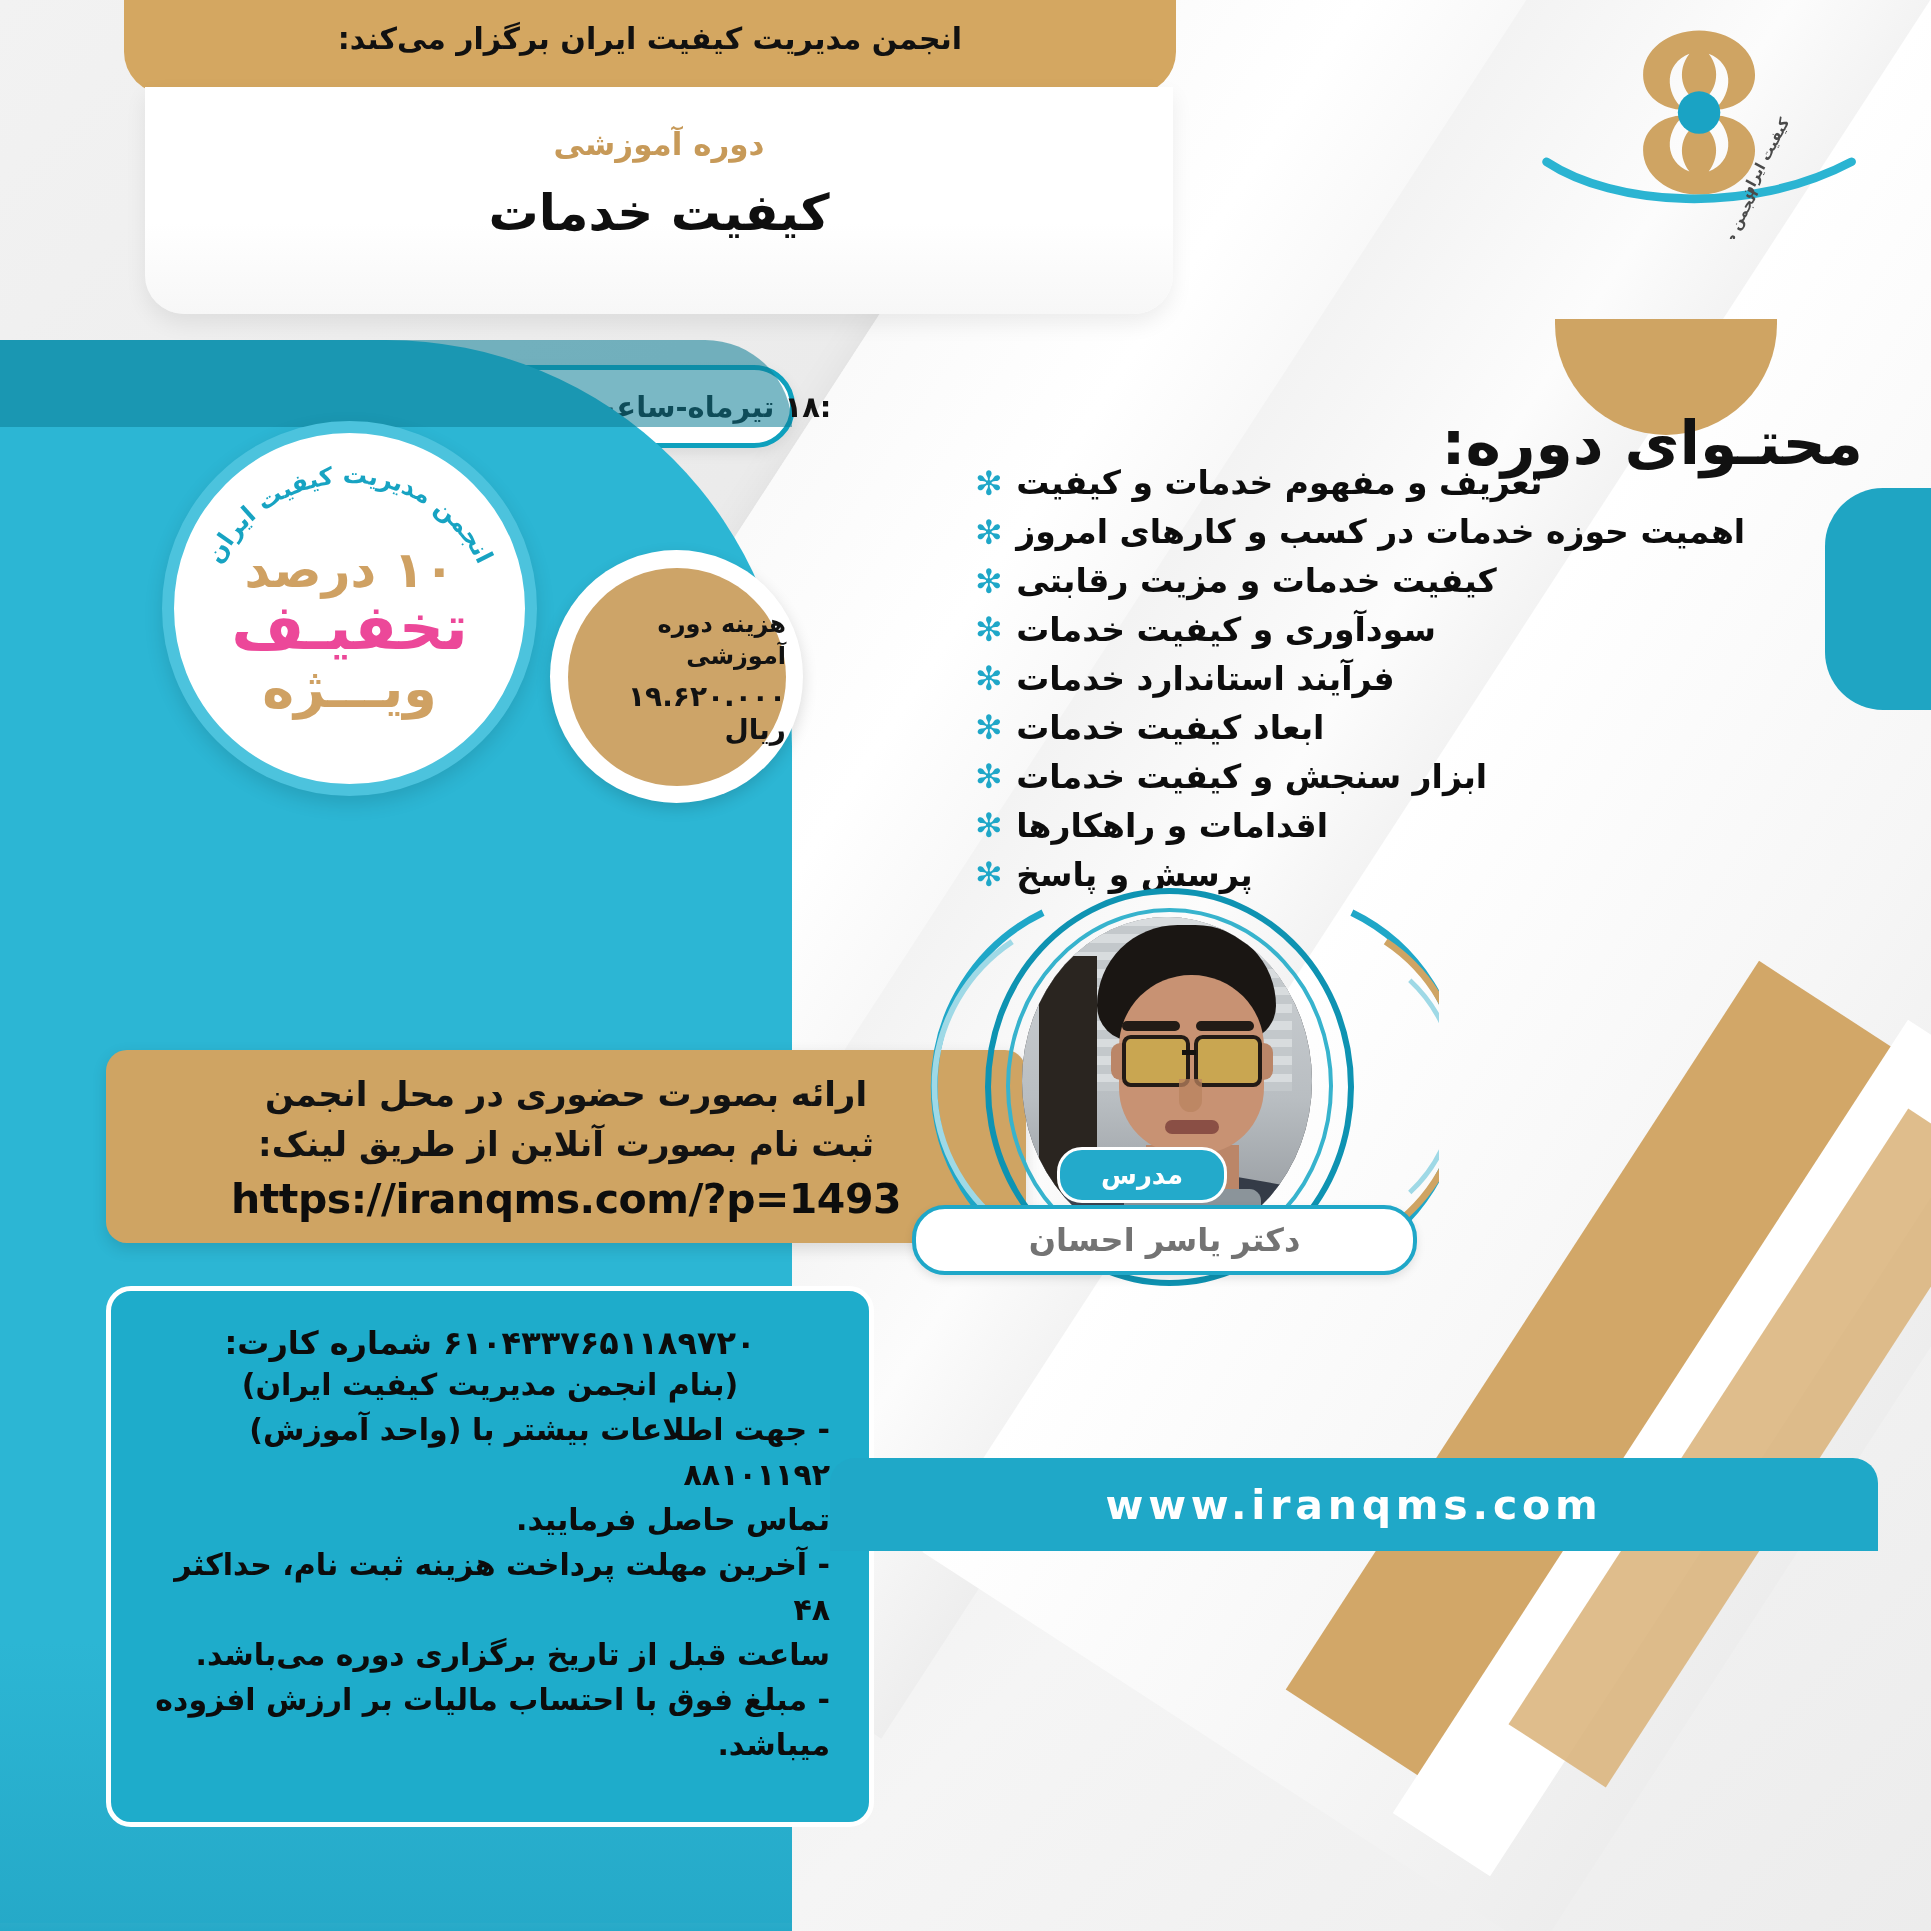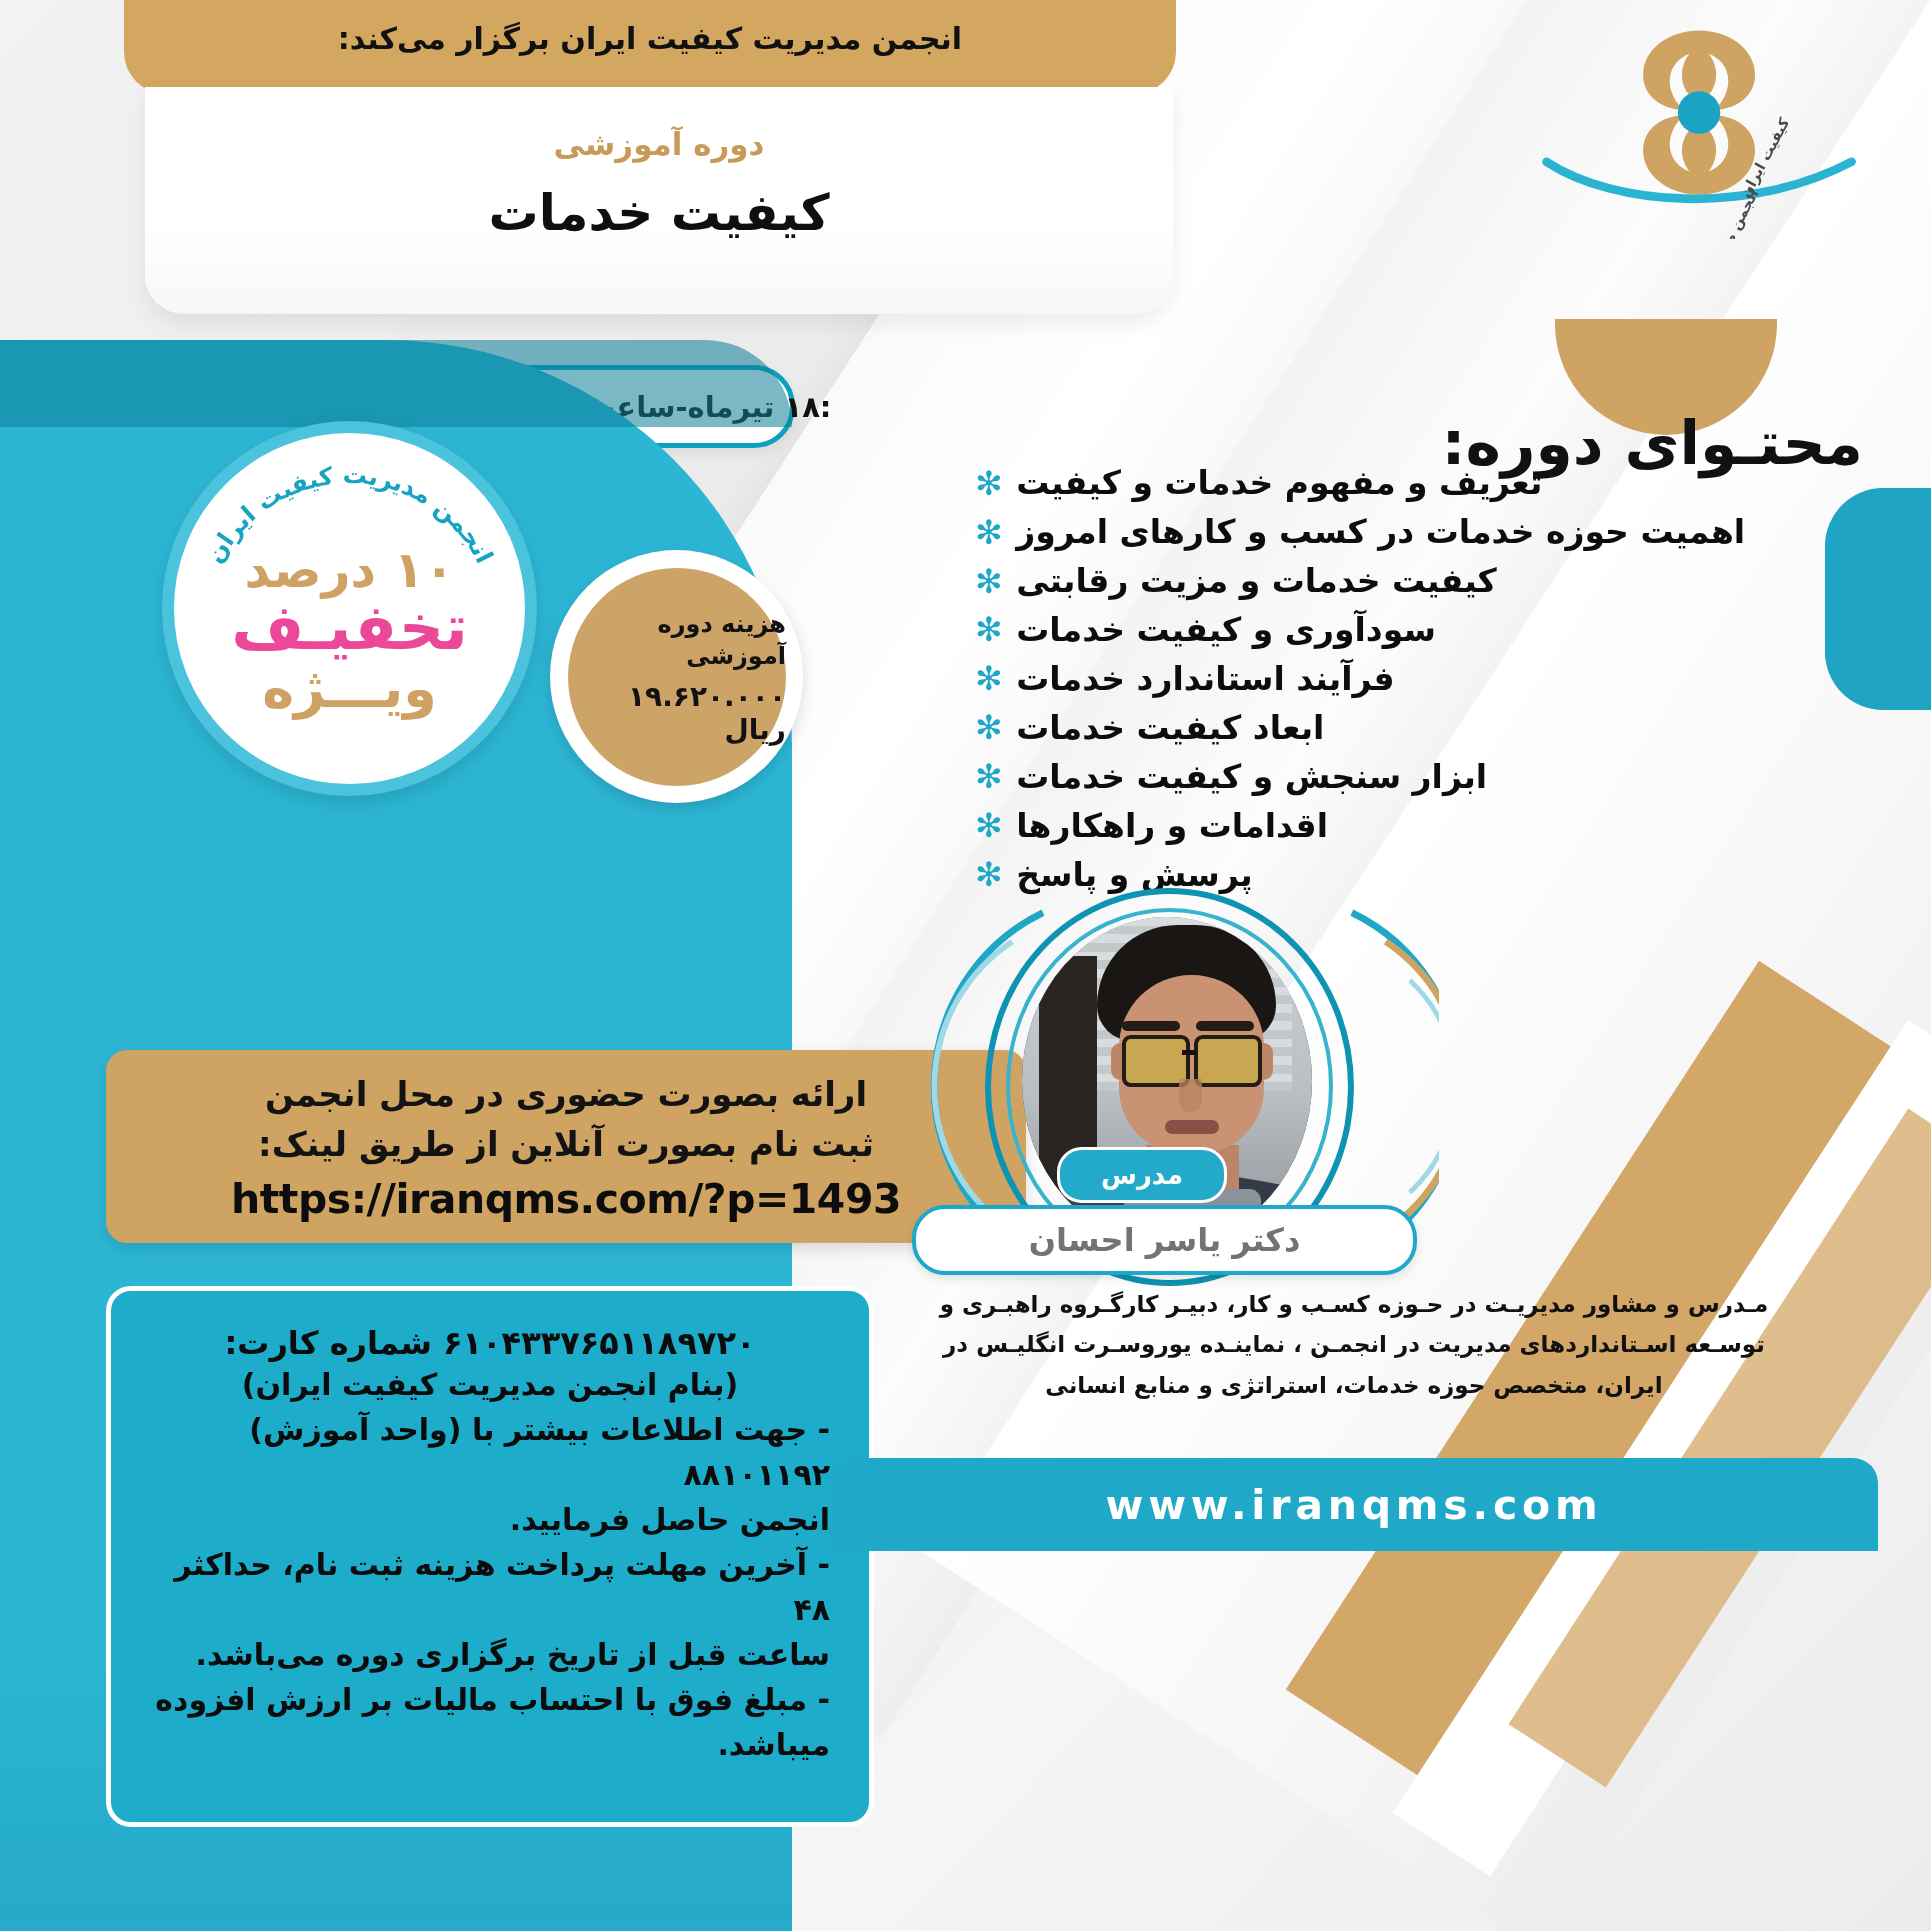--- a/index.html
+++ b/index.html
@@ -319,21 +319,21 @@
     <div class="reg-url">https://iranqms.com/?p=1493</div>
   </div>
 
   <div class="info-box">
     <div class="info-card-no">
       <span>۶۱۰۴۳۳۷۶۵۱۱۸۹۷۲۰</span>
       <span>شماره کارت:</span>
     </div>
     <div class="info-line">(بنام انجمن مدیریت کیفیت ایران)</div>
     <div class="info-line right">- جهت اطلاعات بیشتر با (واحد آموزش) ۸۸۱۰۱۱۹۲</div>
-    <div class="info-line right">انجمن حاصل فرمایید.</div>
+    <div class="info-line right">تماس حاصل فرمایید.</div>
     <div class="info-line right">- آخرین مهلت پرداخت هزینه ثبت نام، حداکثر ۴۸</div>
     <div class="info-line right">ساعت قبل از تاریخ برگزاری دوره می‌باشد.</div>
     <div class="info-line right">- مبلغ فوق با احتساب مالیات بر ارزش افزوده میباشد.</div>
   </div>
 
   <div class="gold-dot"></div>
   <div class="right-tab"></div>
 
   <div class="content-head">محتـوای دوره:</div>
   <div class="content-list">
@@ -406,24 +406,19 @@
     <div class="ph-mouth"></div>
   </div>
 
   <div class="role-badge">
     <span>مدرس</span>
   </div>
   <div class="name-pill">
     <span>دکتر یاسر احسان</span>
   </div>
 
-  <div class="bio">
-    <div>مـدرس و مشاور مدیریـت در حـوزه کسـب و کار، دبیـر کارگـروه راهبـری و</div>
-    <div>توسـعه اسـتانداردهای مدیریت در انجمـن ، نماینـده یوروسـرت انگلیـس در</div>
-    <div>ایران، متخصص حوزه خدمات، استراتژی و منابع انسانی</div>
-  </div>
 
   <div class="footer">
     <span>www.iranqms.com</span>
   </div>
 
 </div>
 
 
 </body></html>

